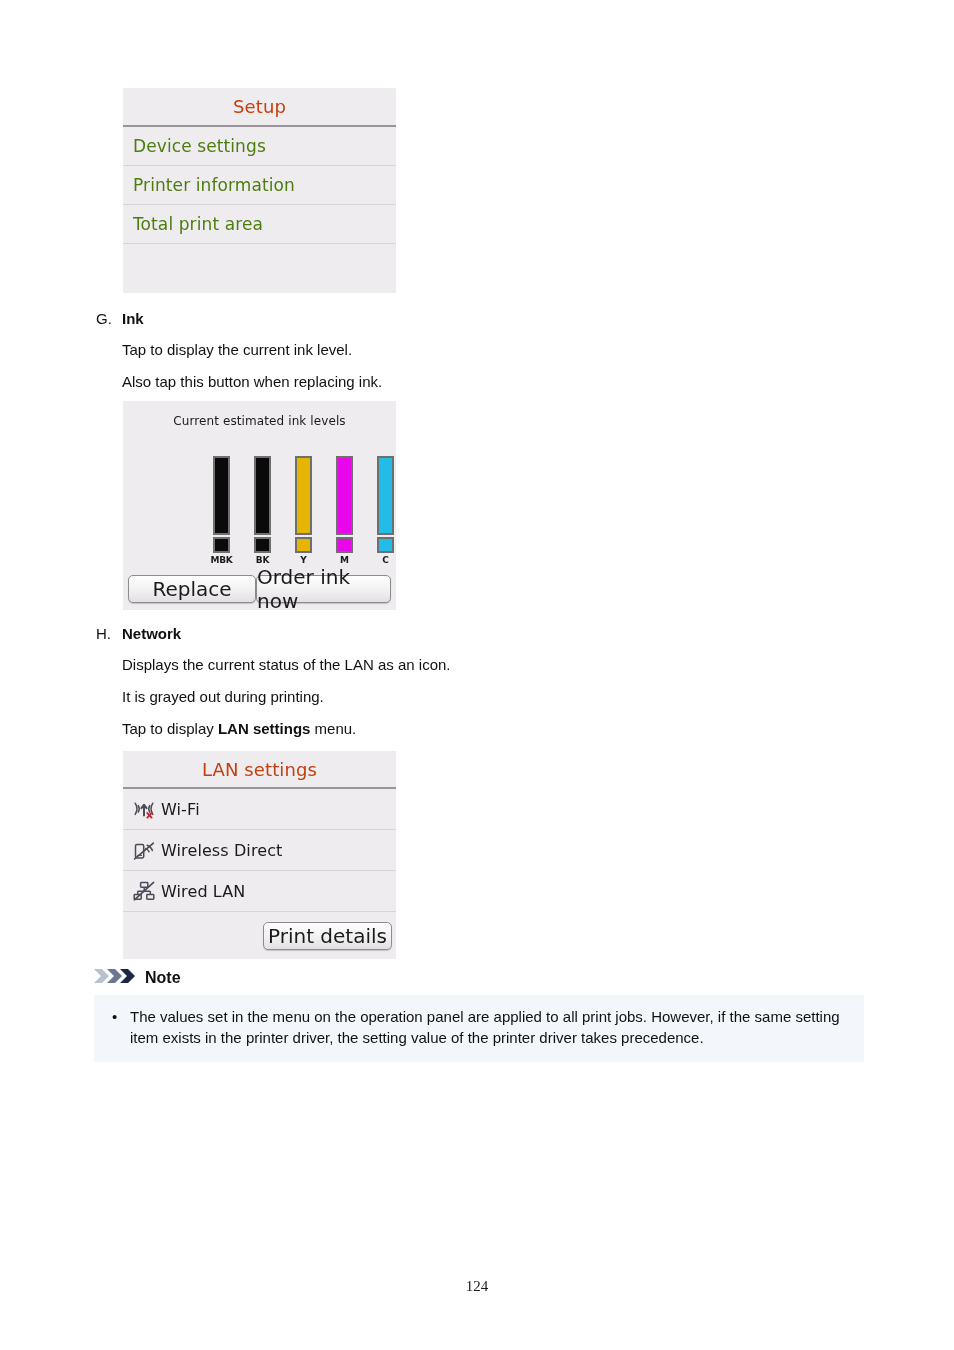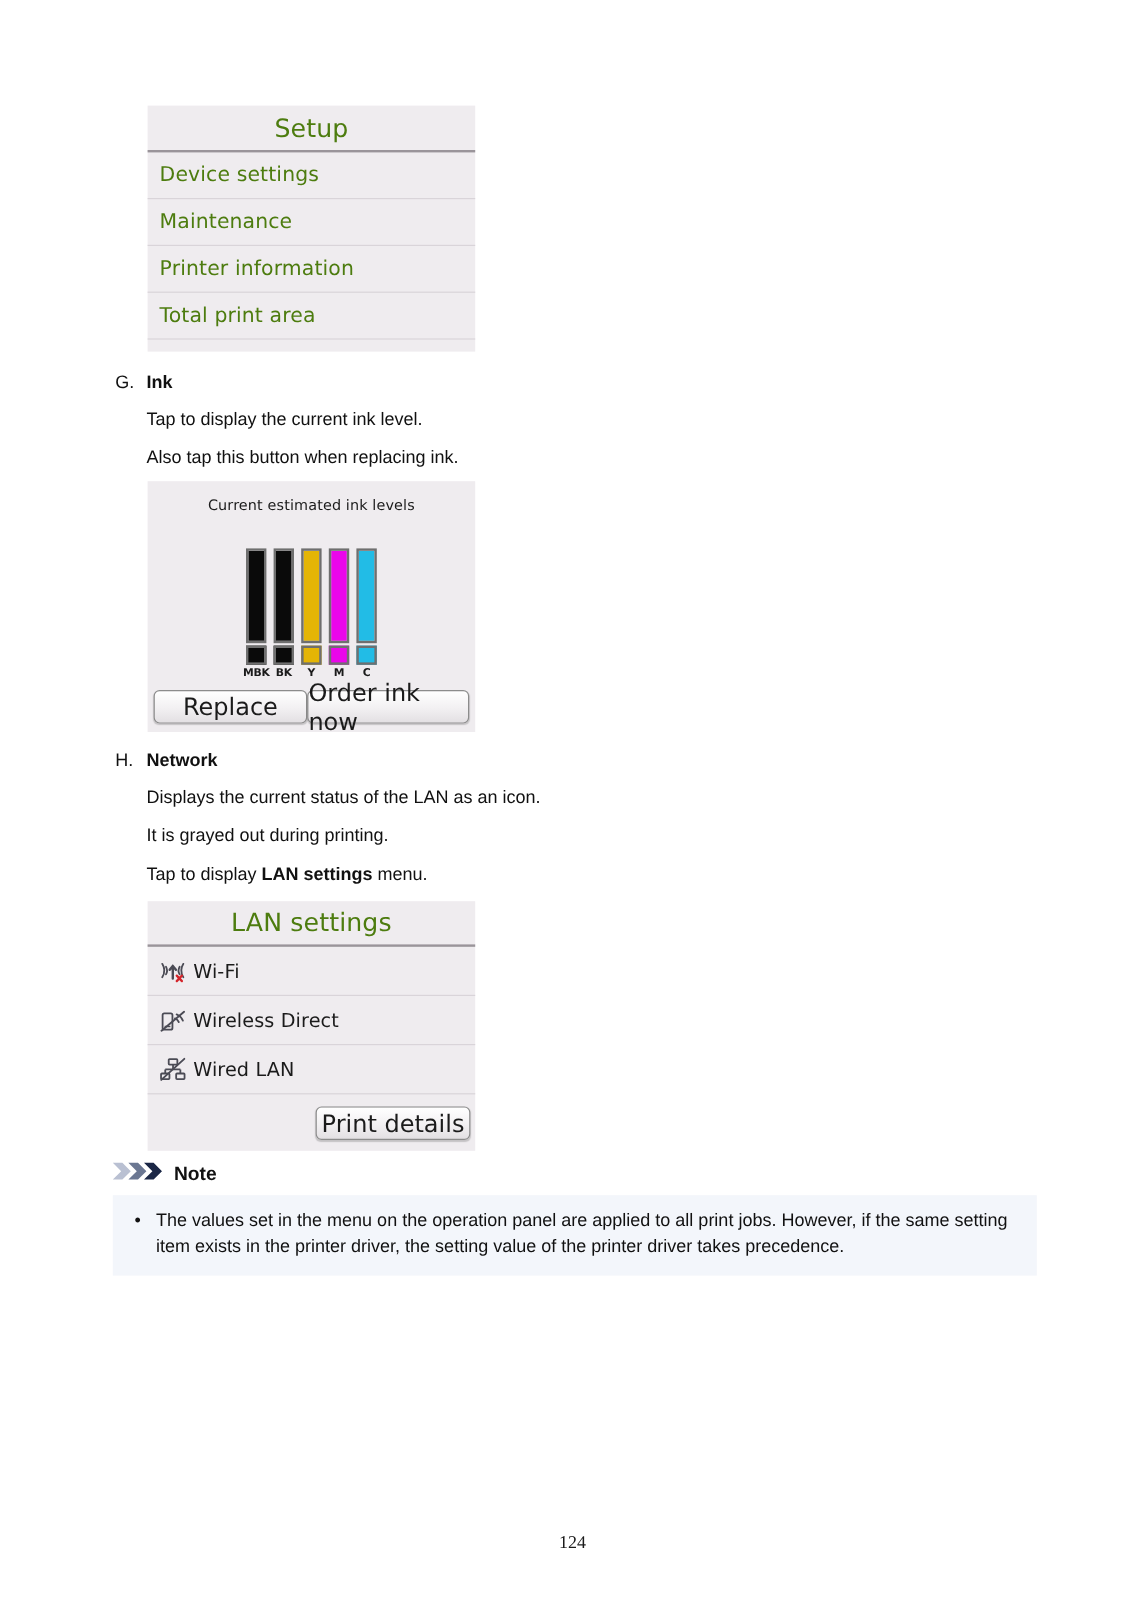--- a/index.html
+++ b/index.html
@@ -26,22 +26,22 @@
   .lcd-row {
     position: relative;
     box-sizing: border-box;
     display: flex;
     align-items: center;
     border-bottom: 1px solid #d9d4d9;
   }
   .lcd-title-row {
     justify-content: center;
     border-bottom: 2px solid #9a949a;
-    font-size: 21px;
-    color: #4d7c0f;
+    font-size: 18px;
+    color: #c2410c;
     letter-spacing: .1px;
   }
   .lcd-item-label {
     font-size: 17px;
     color: #4d7c0f;
     padding-left: 10px;
     letter-spacing: .1px;
   }
   .lcd-blank-row { border-bottom: none; }
 
@@ -101,22 +101,23 @@
     letter-spacing: .1px;
   }
   #ink-bars {
     position: absolute;
     left: 0;
     top: 55px;
     width: 100%;
     height: 110px;
     display: flex;
     justify-content: center;
-    align-items: center;
-    gap: 6px;
+    align-items: flex-start;
+    gap: 24px;
+    padding-left: 44px;
   }
   .ink-col {
     width: 17px;
     display: flex;
     flex-direction: column;
     align-items: center;
   }
   .ink-main {
     width: 17px;
     height: 79px;
@@ -248,23 +249,20 @@
 </style>
 </head>
 <body>
 
 <div class="lcd-panel" id="setup-panel">
   <div class="lcd-row lcd-title-row">
     <span>Setup</span>
   </div>
   <div class="lcd-row item">
     <span class="lcd-item-label">Device settings</span>
-  </div>
-  <div class="lcd-row item">
-    <span class="lcd-item-label">Maintenance</span>
   </div>
   <div class="lcd-row item">
     <span class="lcd-item-label">Printer information</span>
   </div>
   <div class="lcd-row item">
     <span class="lcd-item-label">Total print area</span>
   </div>
   <div class="lcd-row lcd-blank-row" style="height:9px;"></div>
 </div>
 

